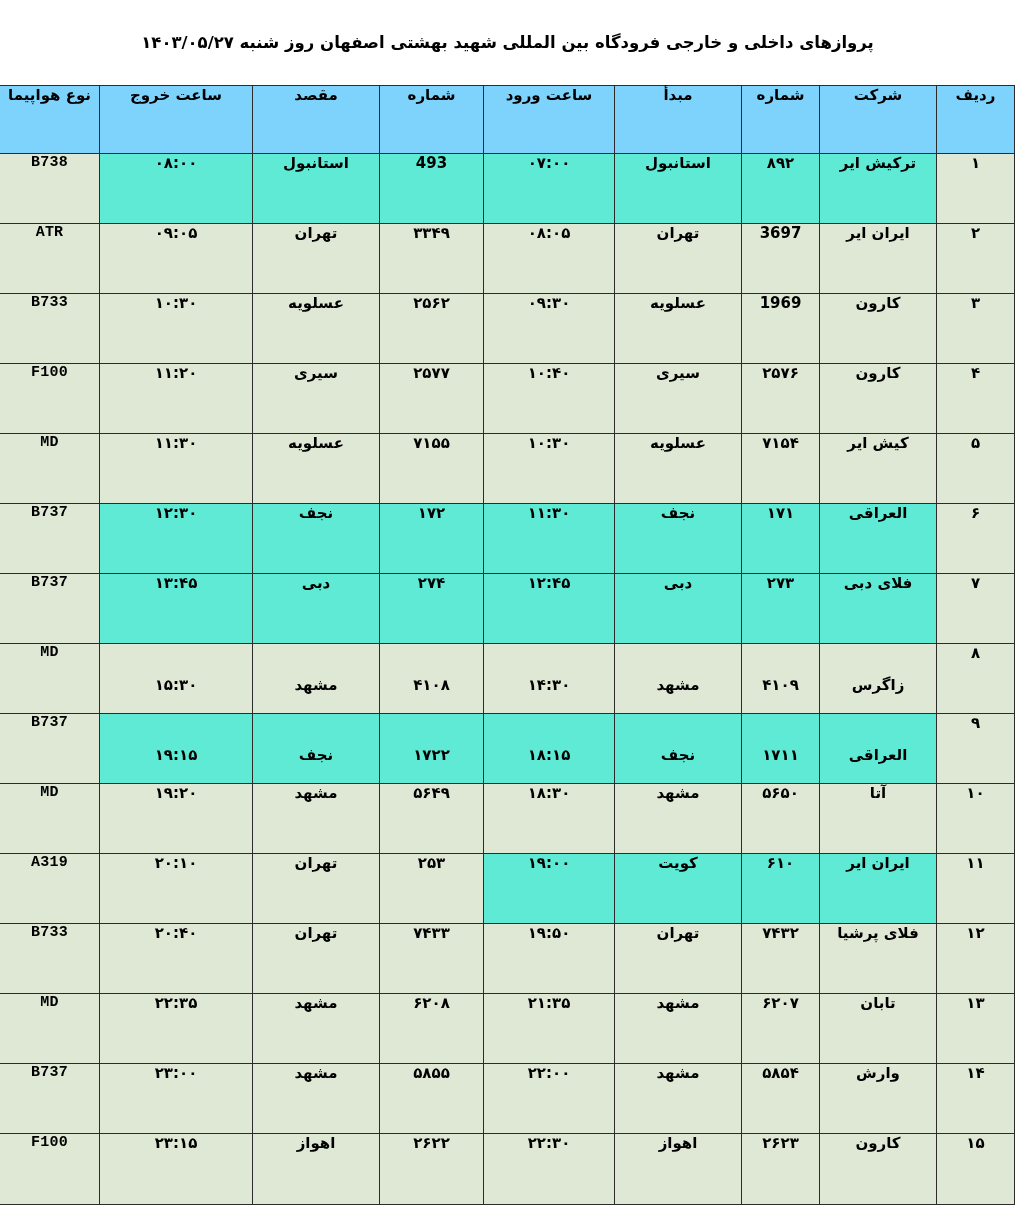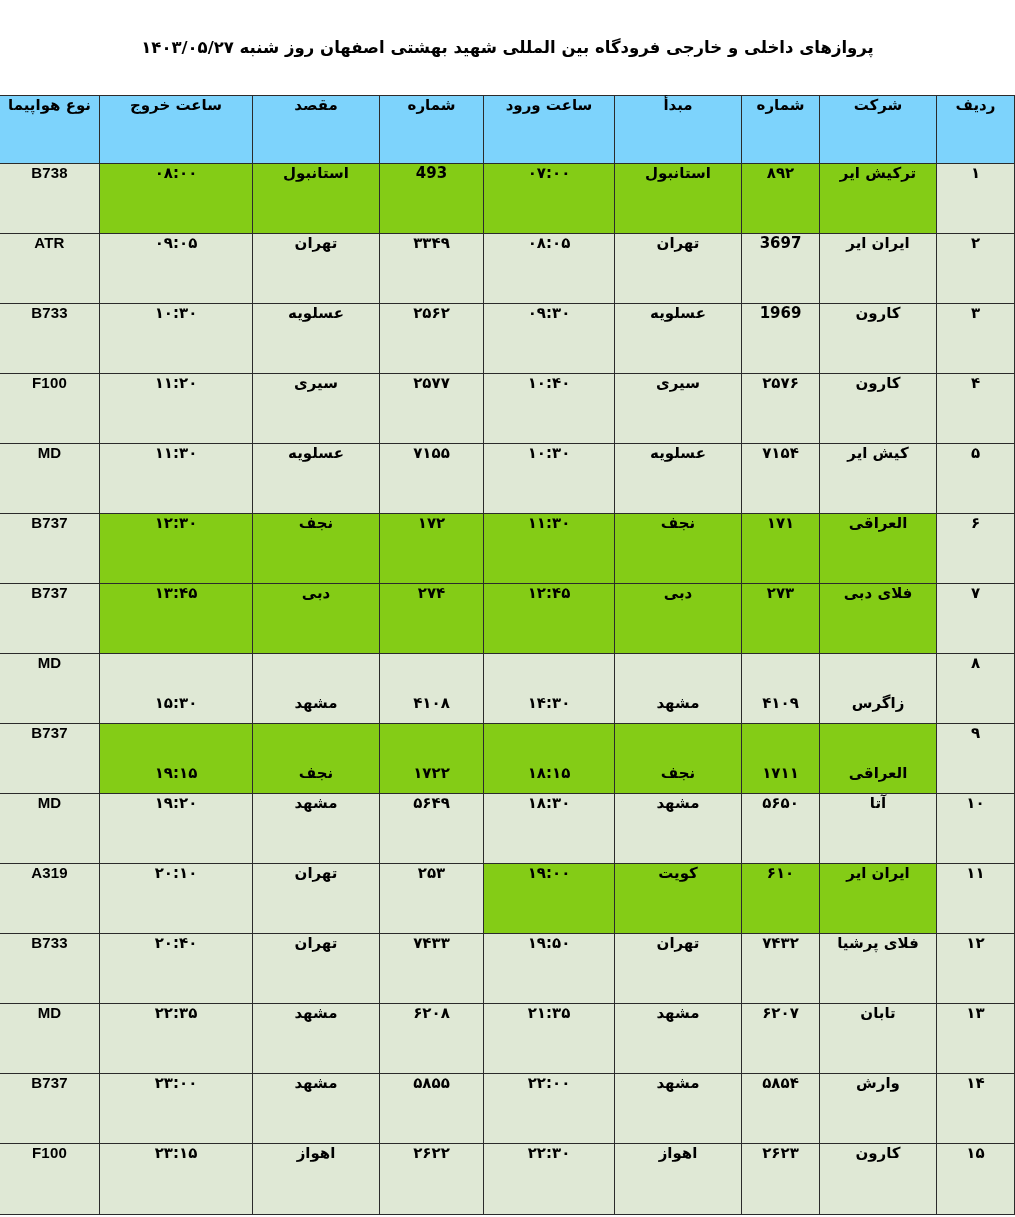--- a/index.html
+++ b/index.html
@@ -18,21 +18,21 @@
 
   .page {
     position: relative;
     width: 1015px;
     height: 1217px;
     box-sizing: border-box;
   }
 
   
   .title-bar {
-    height: 95px;
+    height: 85px;
     display: flex;
     align-items: center;
     justify-content: center;
     padding: 0 18px;
     box-sizing: border-box;
   }
   .title-text {
     font-size: 16.5px;
     font-weight: bold;
     letter-spacing: 0;
@@ -82,32 +82,32 @@
 
   tbody td {
     background: #dfe8d5;
     height: 70px;
     box-sizing: border-box;
     padding-top: 12px;
   }
   tbody tr.tall td { height: 71px; }
 
   
-  tbody td.hl { background: #84cc16; }
+  tbody td.hl { background: #5eead4; }
 
   
   td.aircraft {
-    font-family: Liberation Sans, sans-serif;
+    font-family: Liberation Mono, monospace;
     font-size: 16px;
     letter-spacing: 0.2px;
     direction: ltr;
   }
 
   
-  tbody tr.lowered td.mid { padding-top: 40px; }
+  tbody tr.lowered td.mid { padding-top: 32px; }
 </style>
 </head>
 <body>
 
 <div class="page">
 
   <div class="title-bar">
     <div class="title-text">پروازهای داخلی و خارجی فرودگاه بین المللی شهید بهشتی اصفهان روز  شنبه  ۱۴۰۳/۰۵/۲۷</div>
   </div>
 

